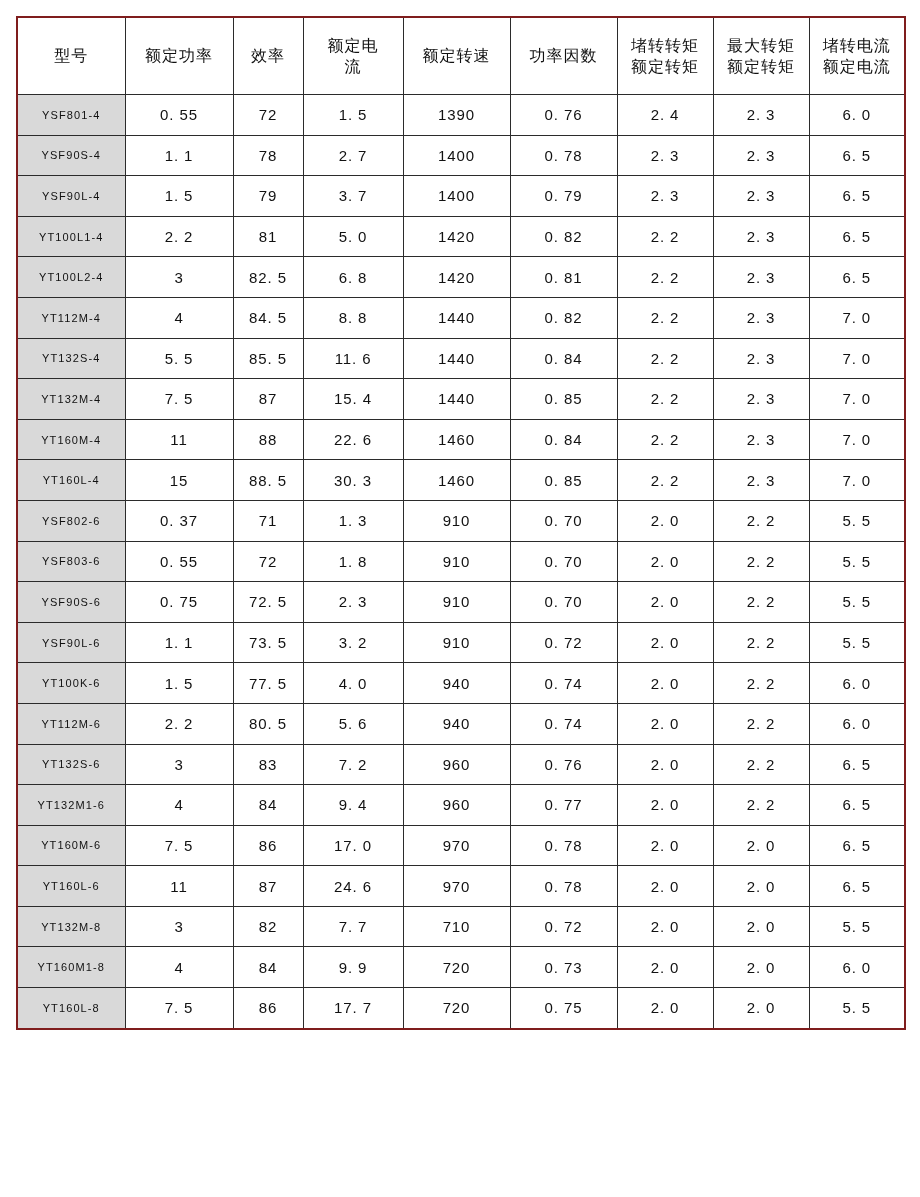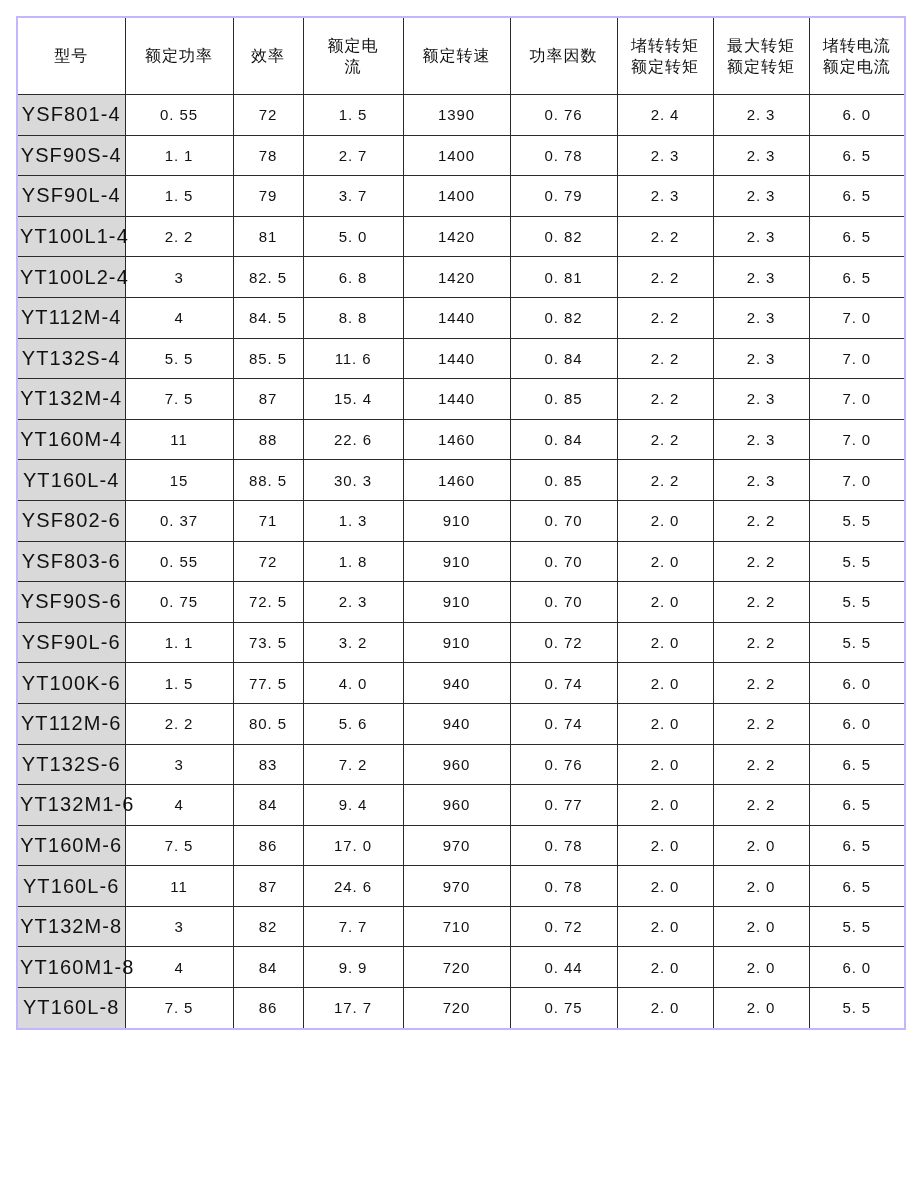--- a/index.html
+++ b/index.html
@@ -20,21 +20,21 @@
     width: 920px;
     height: 1197px;
     box-sizing: border-box;
     padding: 16px 16px 25px 16px;
   }
 
   table.spec {
     width: 888px;
     border-collapse: collapse;
     table-layout: fixed;
-    border: 2px solid #c4b5fd;
+    border: 2px solid #7f1d1d;
   }
 
   table.spec col.c-model   { width: 108px; }
   table.spec col.c-power   { width: 108px; }
   table.spec col.c-eff     { width: 70px;  }
   table.spec col.c-current { width: 100px; }
   table.spec col.c-speed   { width: 107px; }
   table.spec col.c-pf      { width: 107px; }
   table.spec col.c-lt      { width: 96px;  }
   table.spec col.c-mt      { width: 96px;  }
@@ -62,21 +62,21 @@
   }
 
   tbody td {
     height: 39.6px;
     font-size: 15px;
     letter-spacing: 0.9px;
   }
 
   tbody td.model {
     background: #d9d9d9;
-    font-size: 20px;
+    font-size: 11px;
     letter-spacing: 1.1px;
     white-space: nowrap;
   }
 </style>
 </head>
 <body>
 
 <div id="sheet">
   <table class="spec">
     <colgroup>
@@ -356,21 +356,21 @@
           <td>2. 0</td>
           <td>2. 0</td>
           <td>5. 5</td>
         </tr>
         <tr>
           <td class="model">YT160M1-8</td>
           <td>4</td>
           <td>84</td>
           <td>9. 9</td>
           <td>720</td>
-          <td>0. 44</td>
+          <td>0. 73</td>
           <td>2. 0</td>
           <td>2. 0</td>
           <td>6. 0</td>
         </tr>
         <tr>
           <td class="model">YT160L-8</td>
           <td>7. 5</td>
           <td>86</td>
           <td>17. 7</td>
           <td>720</td>

